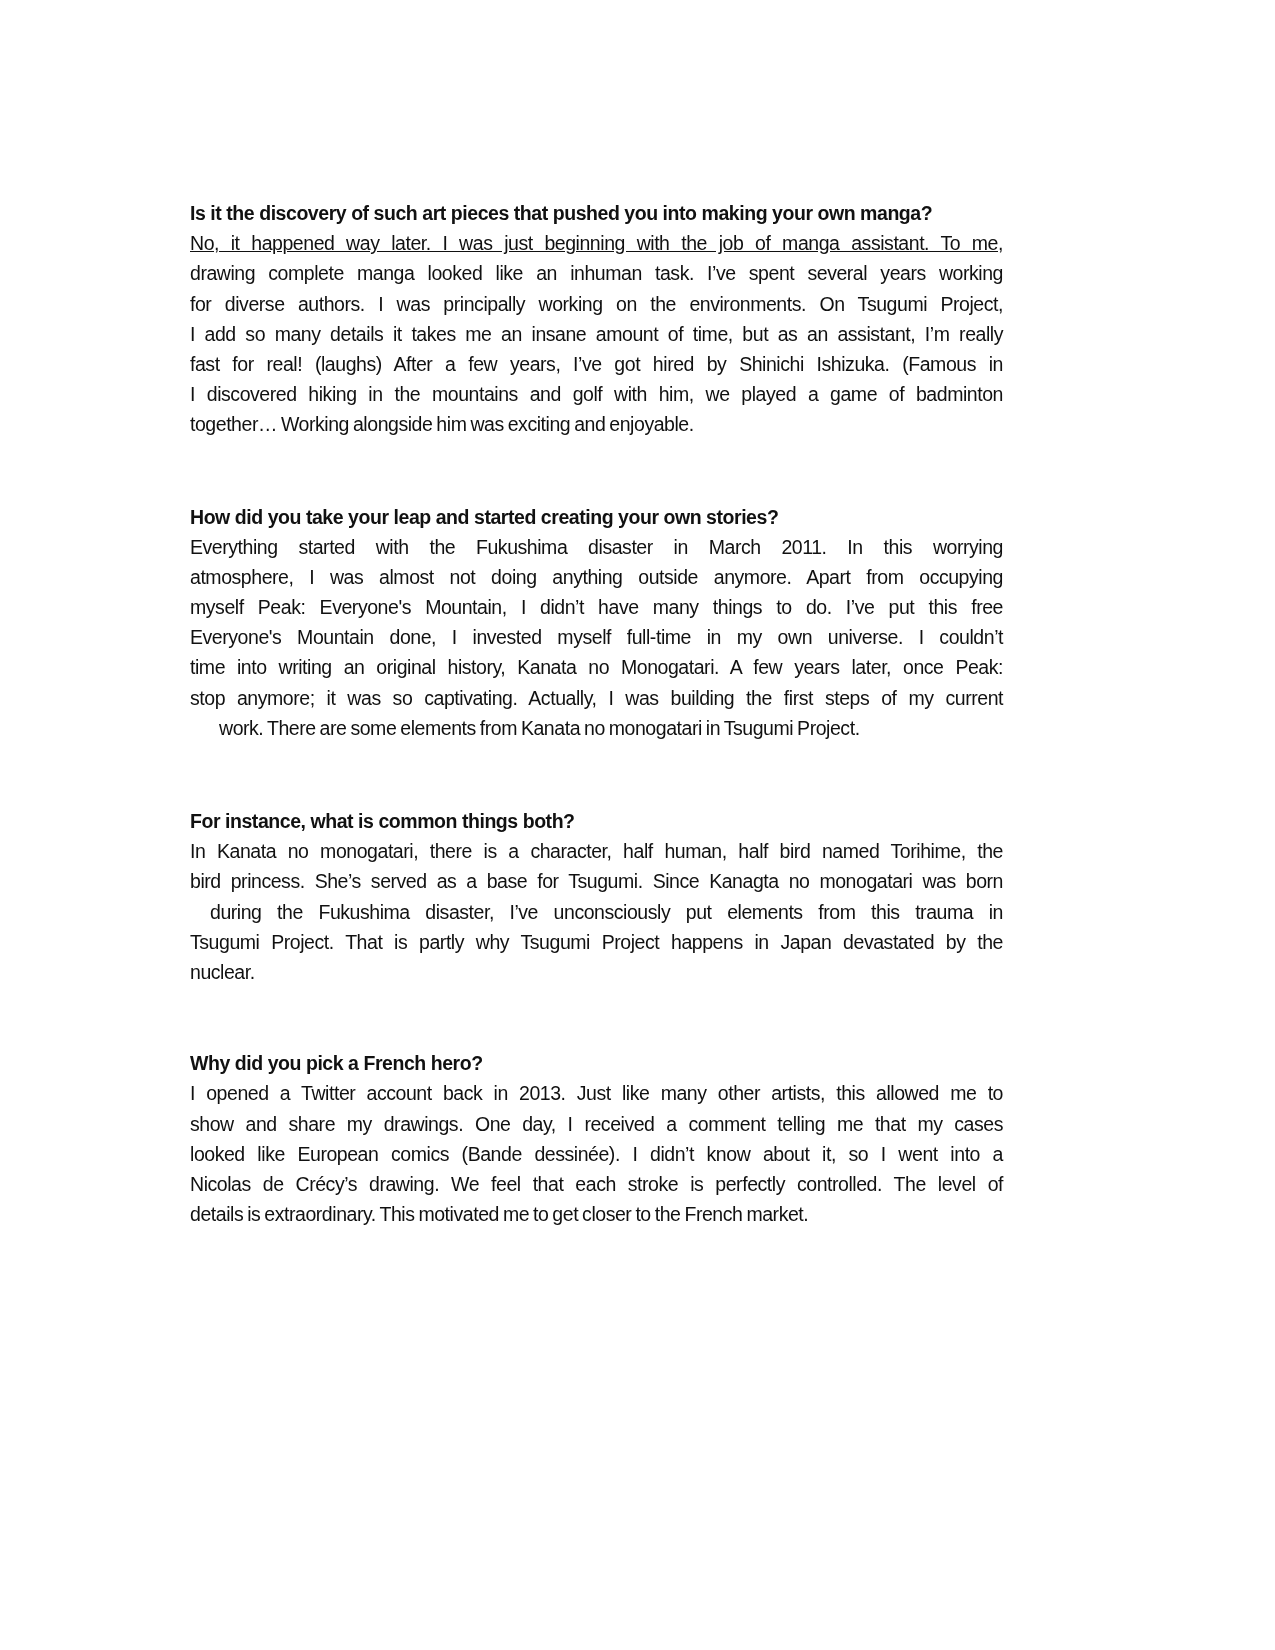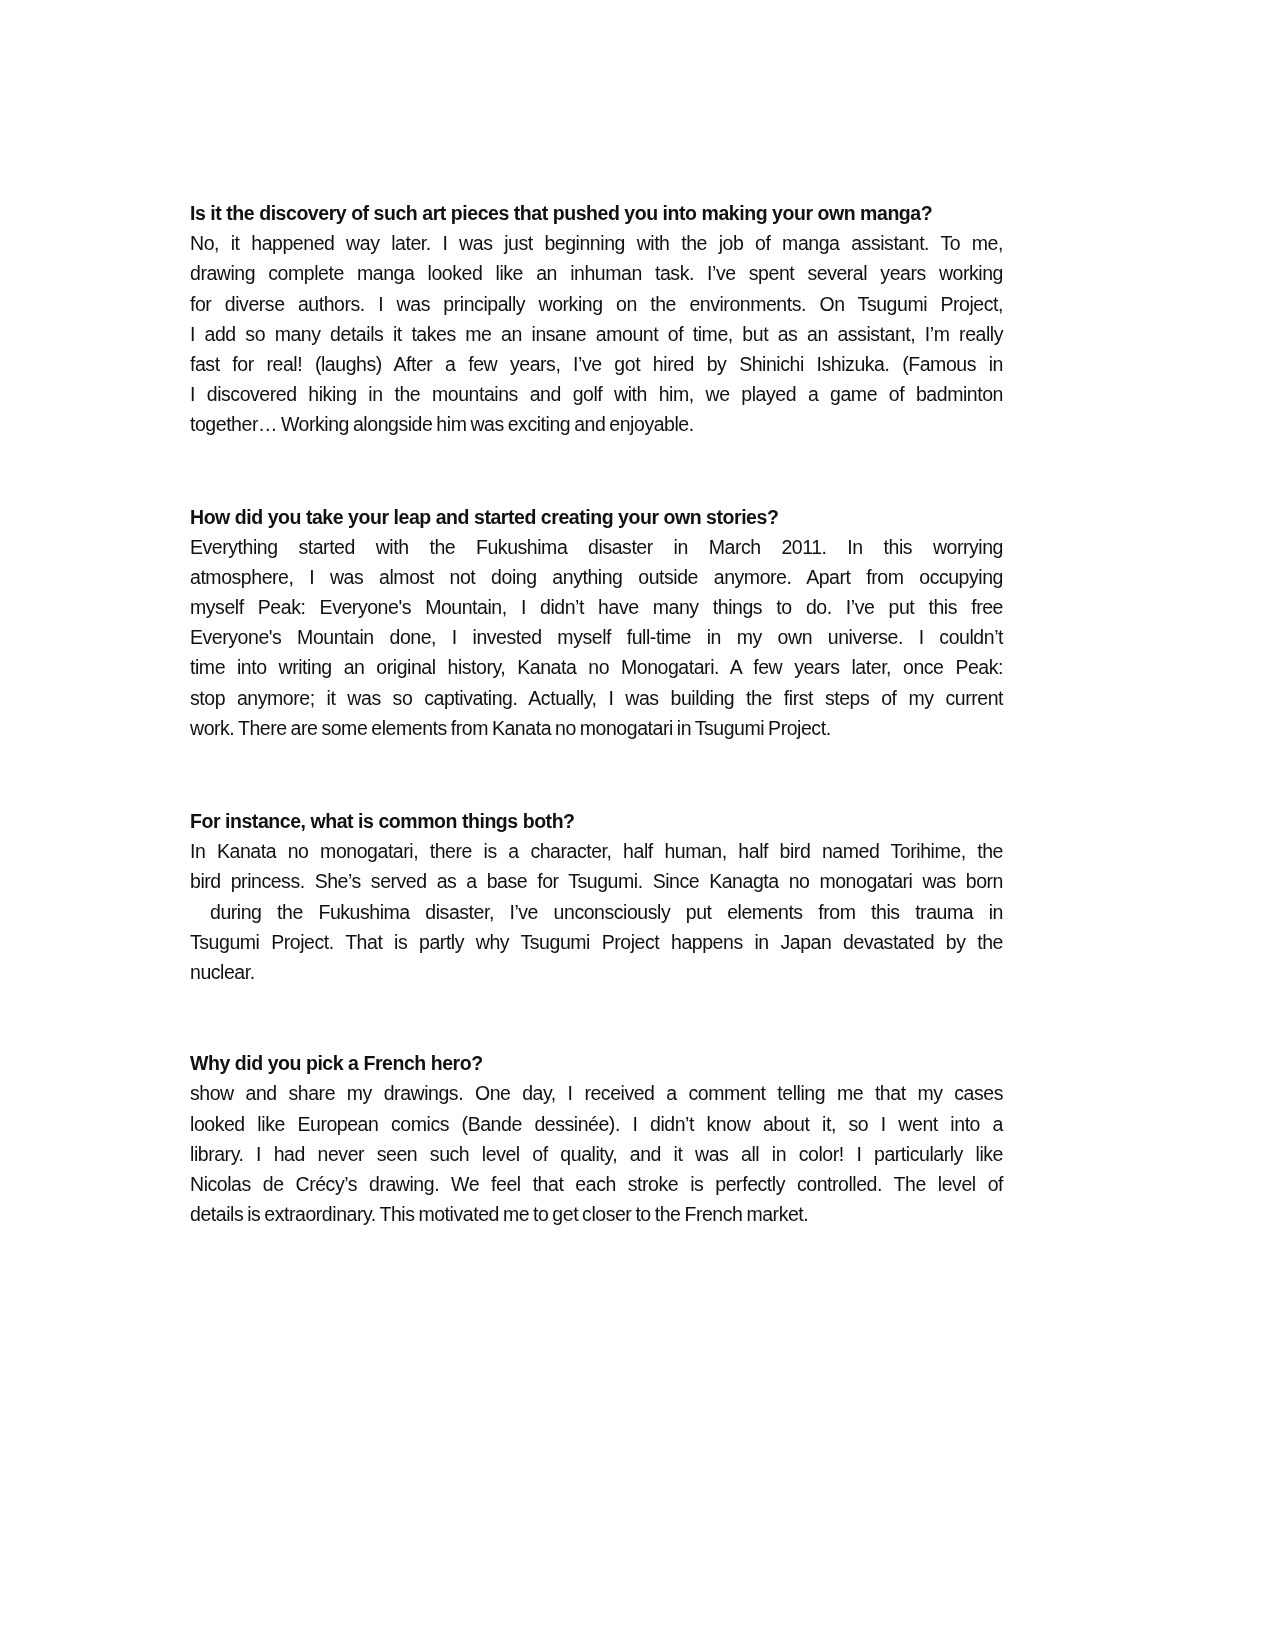--- a/index.html
+++ b/index.html
@@ -52,42 +52,42 @@
     .spacer-3 { height: 61px; }
   </style>
 </head>
 <body>
 
 <div class="page">
 
   <div class="qa">
     <div class="question">Is it the discovery of such art pieces that pushed you into making your own manga?</div>
     <div class="answer">
-      <span class="line" style="white-space: normal; display: block;">No, it happened way later. I was just beginning with the job of manga assistant. To me,</span>
+      <span class="line" style="white-space: normal; display: block; text-decoration: underline;">No, it happened way later. I was just beginning with the job of manga assistant. To me,</span>
       <span class="line" style="white-space: normal; display: block;">drawing complete manga looked like an inhuman task. I’ve spent several years working</span>
       <span class="line" style="white-space: normal; display: block;">for diverse authors. I was principally working on the environments. On Tsugumi Project,</span>
       <span class="line" style="white-space: normal; display: block;">I add so many details it takes me an insane amount of time, but as an assistant, I’m really</span>
       <span class="line" style="white-space: normal; display: block;">fast for real! (laughs) After a few years, I’ve got hired by Shinichi Ishizuka. (Famous in</span>
       <span class="line" style="white-space: normal; display: block;">I discovered hiking in the mountains and golf with him, we played a game of badminton</span>
       <span class="line last" style="white-space: nowrap; display: block;">together… Working alongside him was exciting and enjoyable.</span>
     </div>
   </div>
 
   <div class="spacer-1"></div>
 
   <div class="qa">
     <div class="question">How did you take your leap and started creating your own stories?</div>
     <div class="answer">
       <span class="line" style="white-space: normal; display: block;">Everything started with the Fukushima disaster in March 2011. In this worrying</span>
       <span class="line" style="white-space: normal; display: block;">atmosphere, I was almost not doing anything outside anymore. Apart from occupying</span>
       <span class="line" style="white-space: normal; display: block;">myself  Peak: Everyone's Mountain, I didn’t have many things to do. I’ve put this free</span>
       <span class="line" style="white-space: normal; display: block;">Everyone's Mountain done, I invested myself full-time in my own universe. I couldn’t</span>
       <span class="line" style="white-space: normal; display: block;">time into writing an original history, Kanata no Monogatari. A few years later, once Peak:</span>
       <span class="line" style="white-space: normal; display: block;">stop anymore; it was so captivating. Actually, I was building the first steps of my current</span>
-      <span class="line last" style="white-space: nowrap; display: block;">work. There are some elements from Kanata no monogatari in Tsugumi Project.</span>
+      <span class="line last" style="white-space: nowrap; display: block; margin-left: 29px;">work. There are some elements from Kanata no monogatari in Tsugumi Project.</span>
     </div>
   </div>
 
   <div class="spacer-2"></div>
 
   <div class="qa">
     <div class="question">For instance, what is common things both?</div>
     <div class="answer">
       <span class="line" style="white-space: normal; display: block;">In Kanata no monogatari, there is a character, half human, half bird named Torihime, the</span>
       <span class="line" style="white-space: normal; display: block;">bird princess. She’s served as a base for Tsugumi. Since Kanagta no monogatari was born</span>
@@ -95,21 +95,21 @@
       <span class="line" style="white-space: normal; display: block;">Tsugumi Project. That is partly why Tsugumi Project happens in Japan devastated by the</span>
       <span class="line last" style="white-space: nowrap; display: block;">nuclear.</span>
     </div>
   </div>
 
   <div class="spacer-3"></div>
 
   <div class="qa">
     <div class="question">Why did you pick a French hero?</div>
     <div class="answer">
+      <span class="line" style="white-space: normal; display: block;">I opened a Twitter account back in 2013. Just like many other artists, this allowed me to</span>
       <span class="line" style="white-space: normal; display: block;">show and share my drawings. One day, I received a comment telling me that my cases</span>
       <span class="line" style="white-space: normal; display: block;">looked like European comics (Bande dessinée). I didn’t know about it, so I went into a</span>
-      <span class="line" style="white-space: normal; display: block;">library. I had never seen such level of quality, and it was all in color! I particularly like</span>
       <span class="line" style="white-space: normal; display: block;">Nicolas de Crécy’s drawing. We feel that each stroke is perfectly controlled. The level of</span>
       <span class="line last" style="white-space: nowrap; display: block;">details is extraordinary. This motivated me to get closer to the French market.</span>
     </div>
   </div>
 
 </div>
 
 </body></html>

